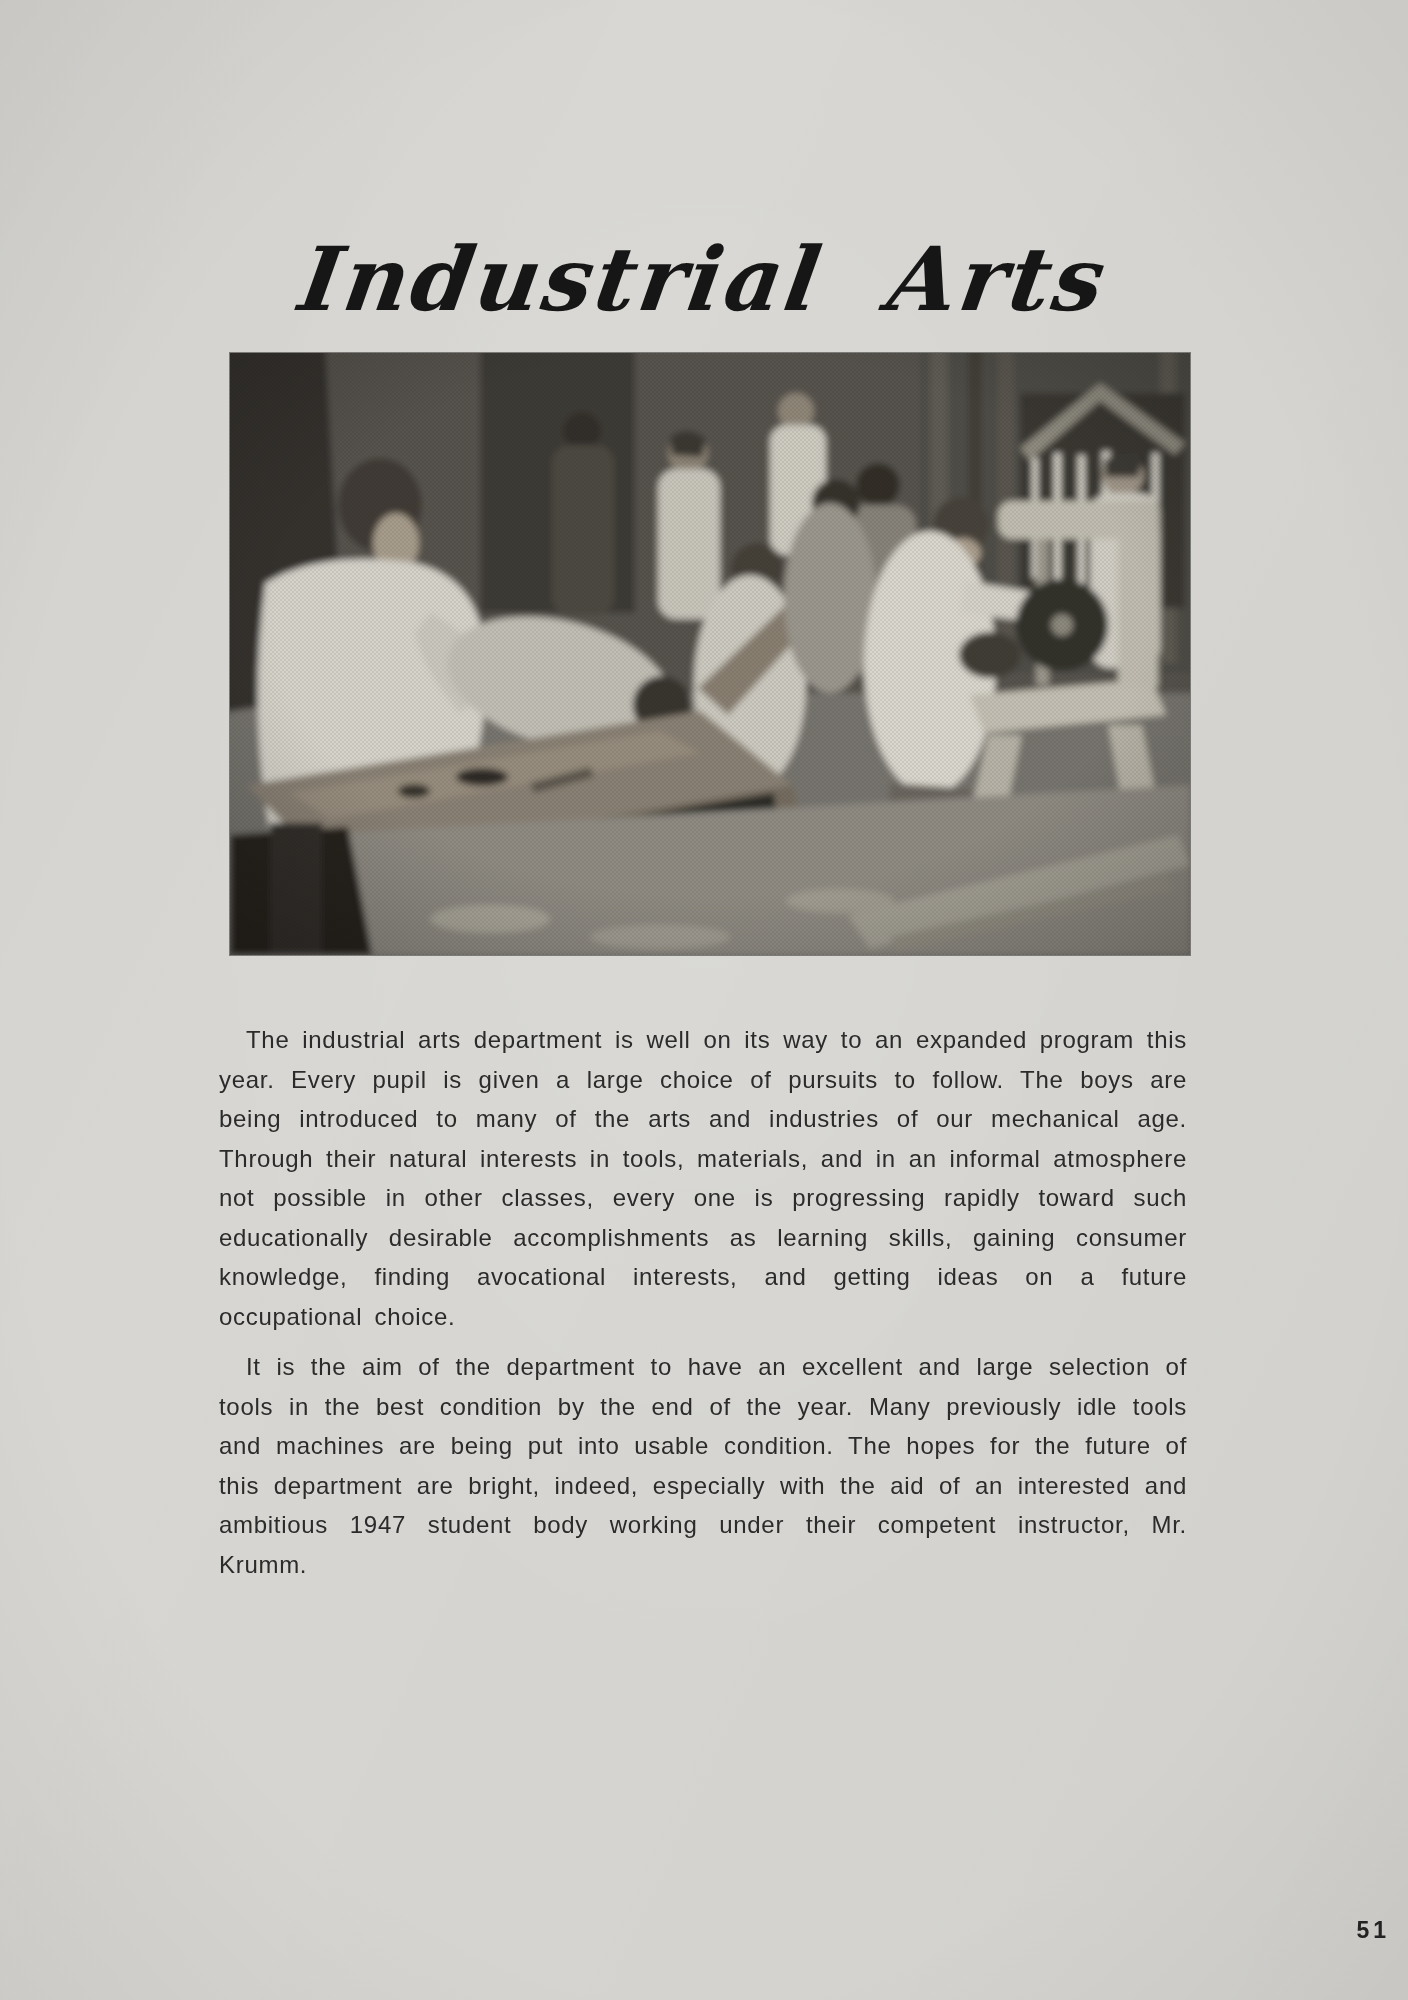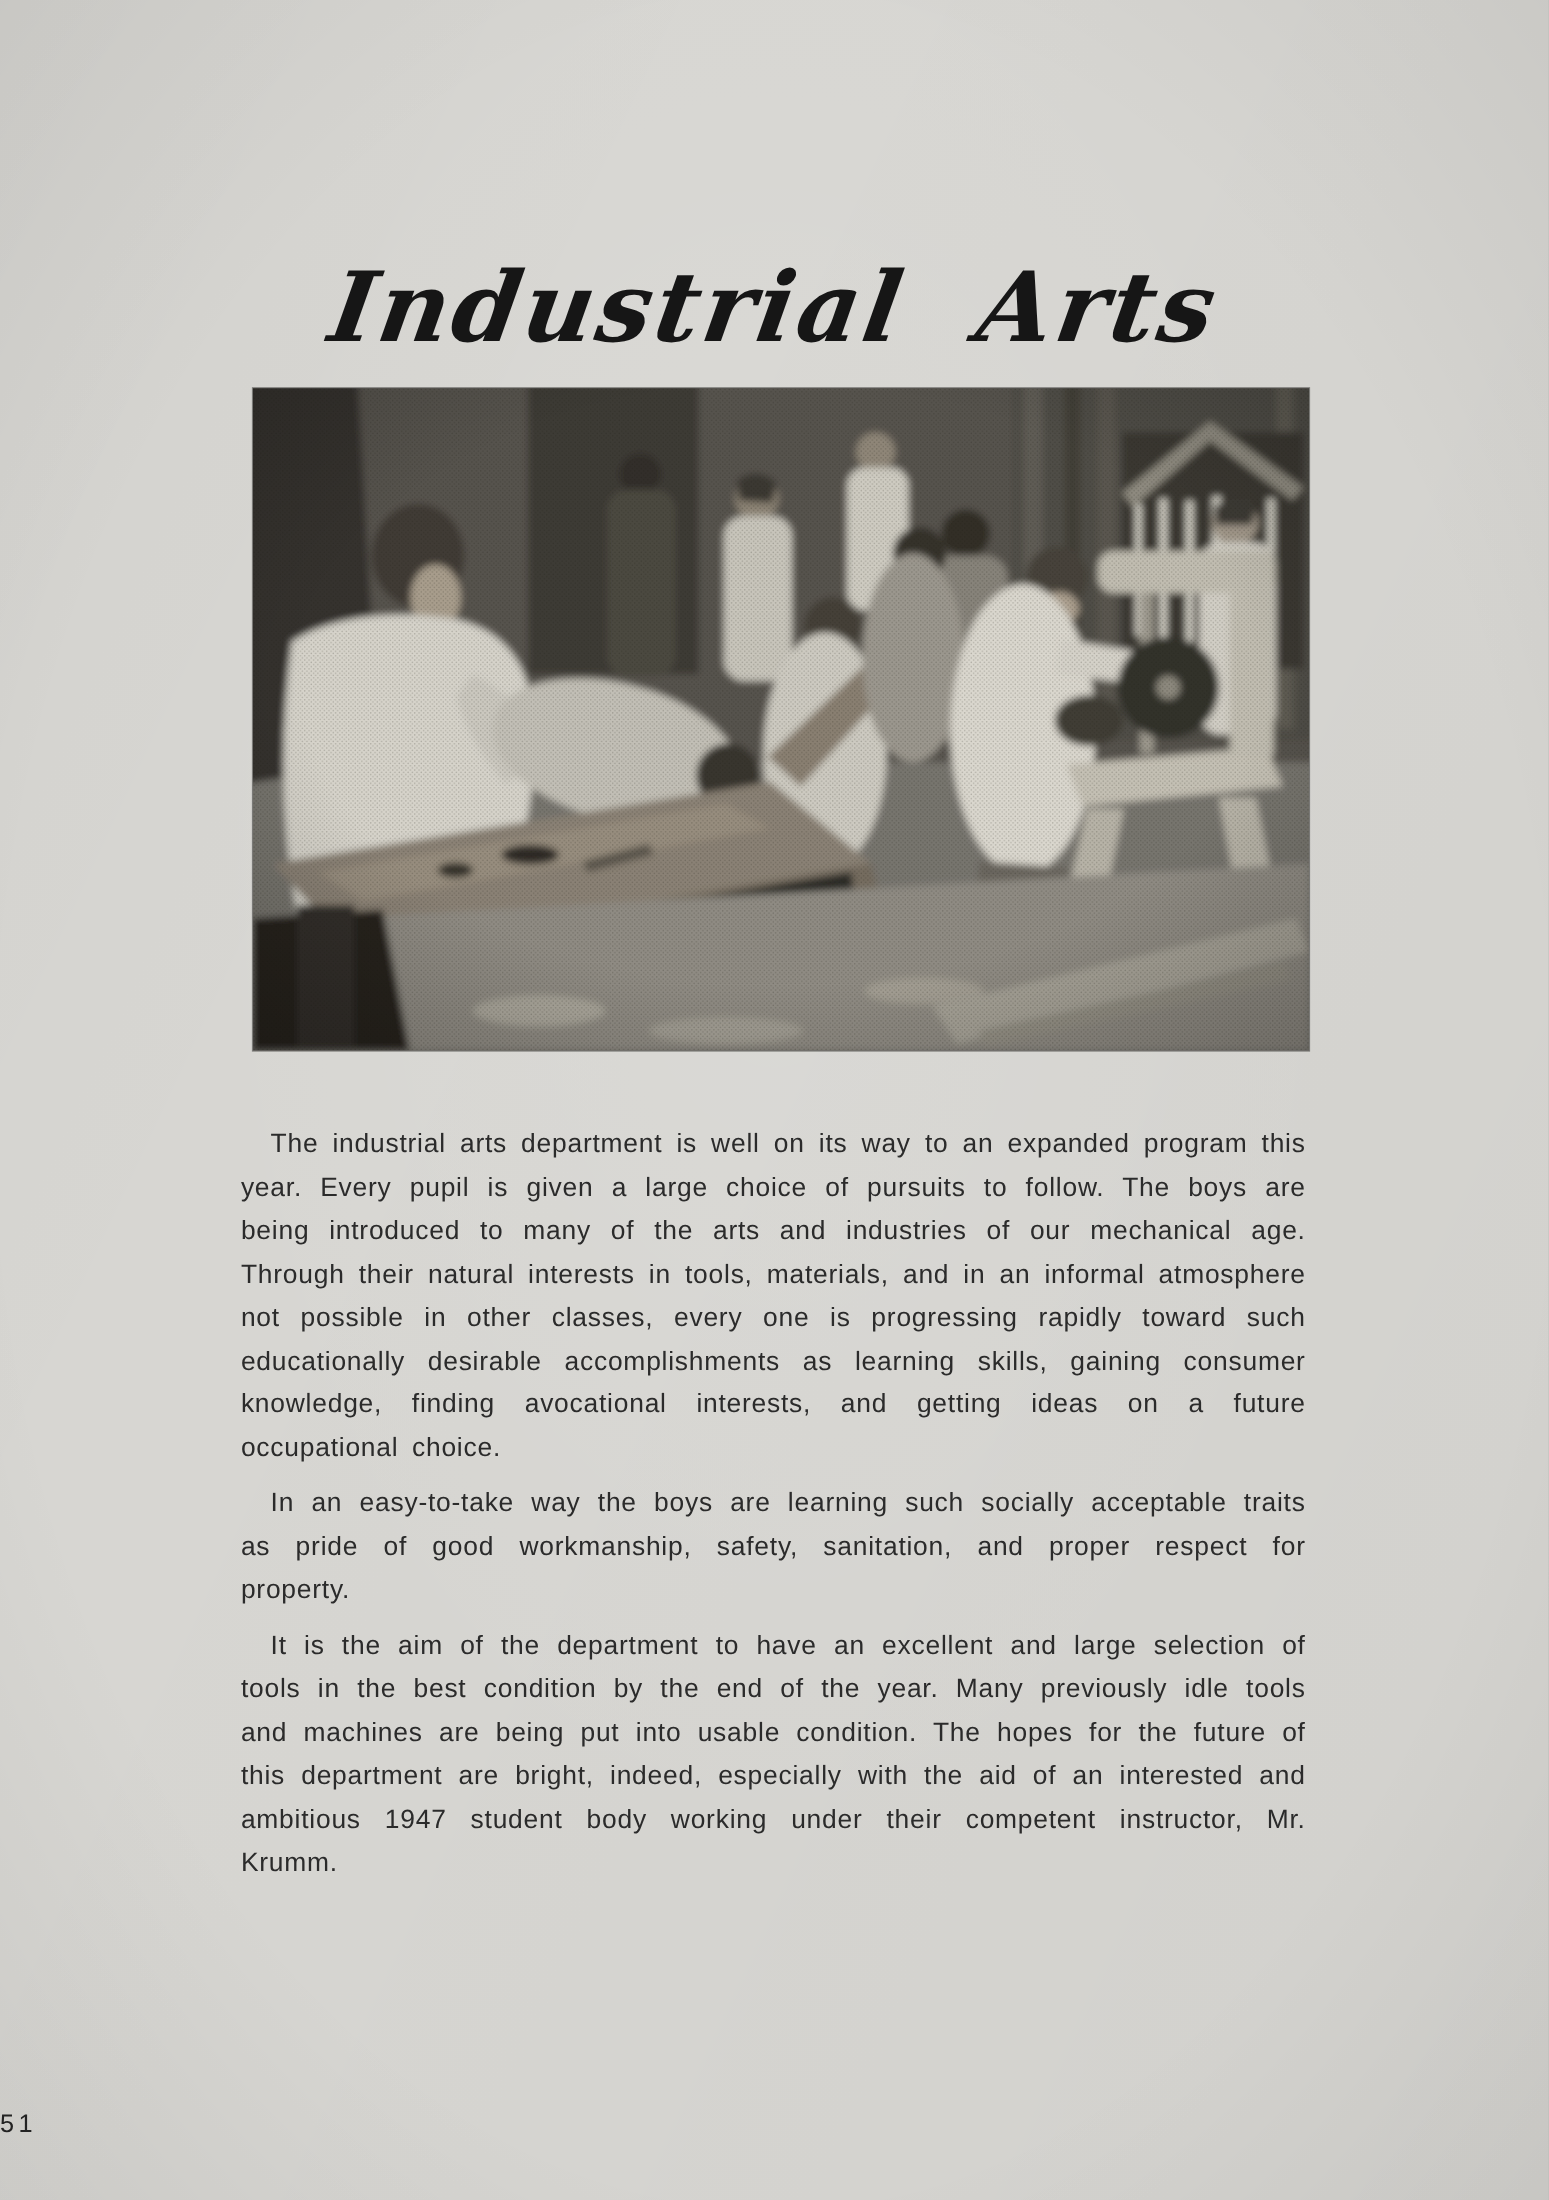--- a/index.html
+++ b/index.html
@@ -55,23 +55,23 @@
     color: #2b2b2b;
   }
   .bodytext p {
     margin: 0 0 11px 0;
     text-indent: 27px;
   }
   .pageno {
     position: absolute;
     left: 0; right: 18px;
     top: 1917px;
-    text-align: left;
+    text-align: right;
     font-size: 23px;
-    font-weight: normal;
+    font-weight: bold;
     letter-spacing: 4px;
     color: #232323;
   }
 </style>
 </head>
 <body>
 
 <div class="page">
 
   <h1 class="title">Industrial Arts</h1>
@@ -184,19 +184,18 @@
         <rect x="40" y="470" width="52" height="132" fill="#332f2b"></rect>
       </g>
 
       <rect x="0" y="0" width="960" height="602" fill="url(#halftone)"></rect>
       <rect x="0" y="0" width="960" height="602" fill="url(#vig)"></rect>
     </svg>
   </figure>
 
   <div class="bodytext">
     <p>The industrial arts department is well on its way to an expanded program this year. Every pupil is given a large choice of pursuits to follow. The boys are being introduced to many of the arts and industries of our mechanical age. Through their natural interests in tools, materials, and in an informal atmosphere not possible in other classes, every one is progressing rapidly toward such educationally desirable accomplishments as learning skills, gaining consumer knowledge, finding avocational interests, and getting ideas on a future occupational choice.</p>
-    <p>In an easy-to-take way the boys are learning such socially acceptable traits as pride of good workmanship, safety, sanitation, and proper respect for property.</p>
     <p>It is the aim of the department to have an excellent and large selection of tools in the best condition by the end of the year. Many previously idle tools and machines are being put into usable condition. The hopes for the future of this department are bright, indeed, especially with the aid of an interested and ambitious 1947 student body working under their competent instructor, Mr. Krumm.</p>
   </div>
 
   <div class="pageno">51</div>
 
 </div>
 
 </body></html>

